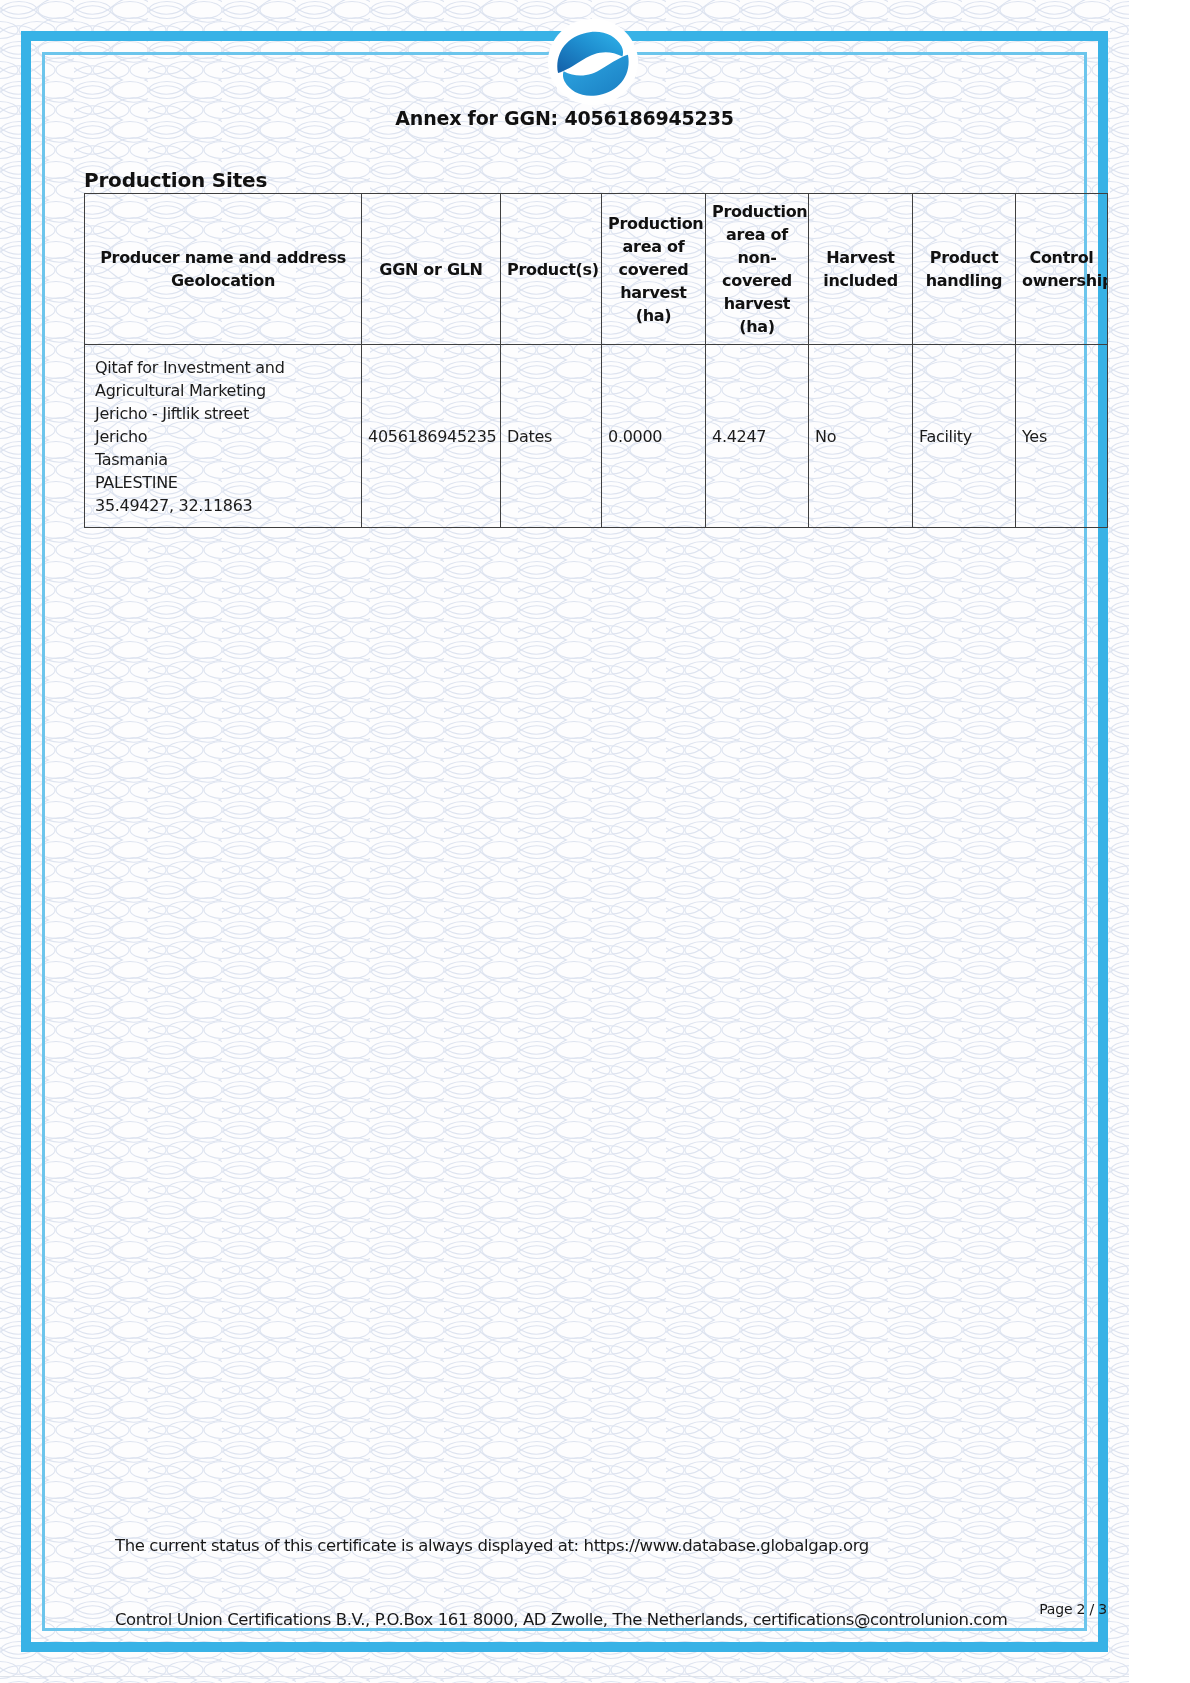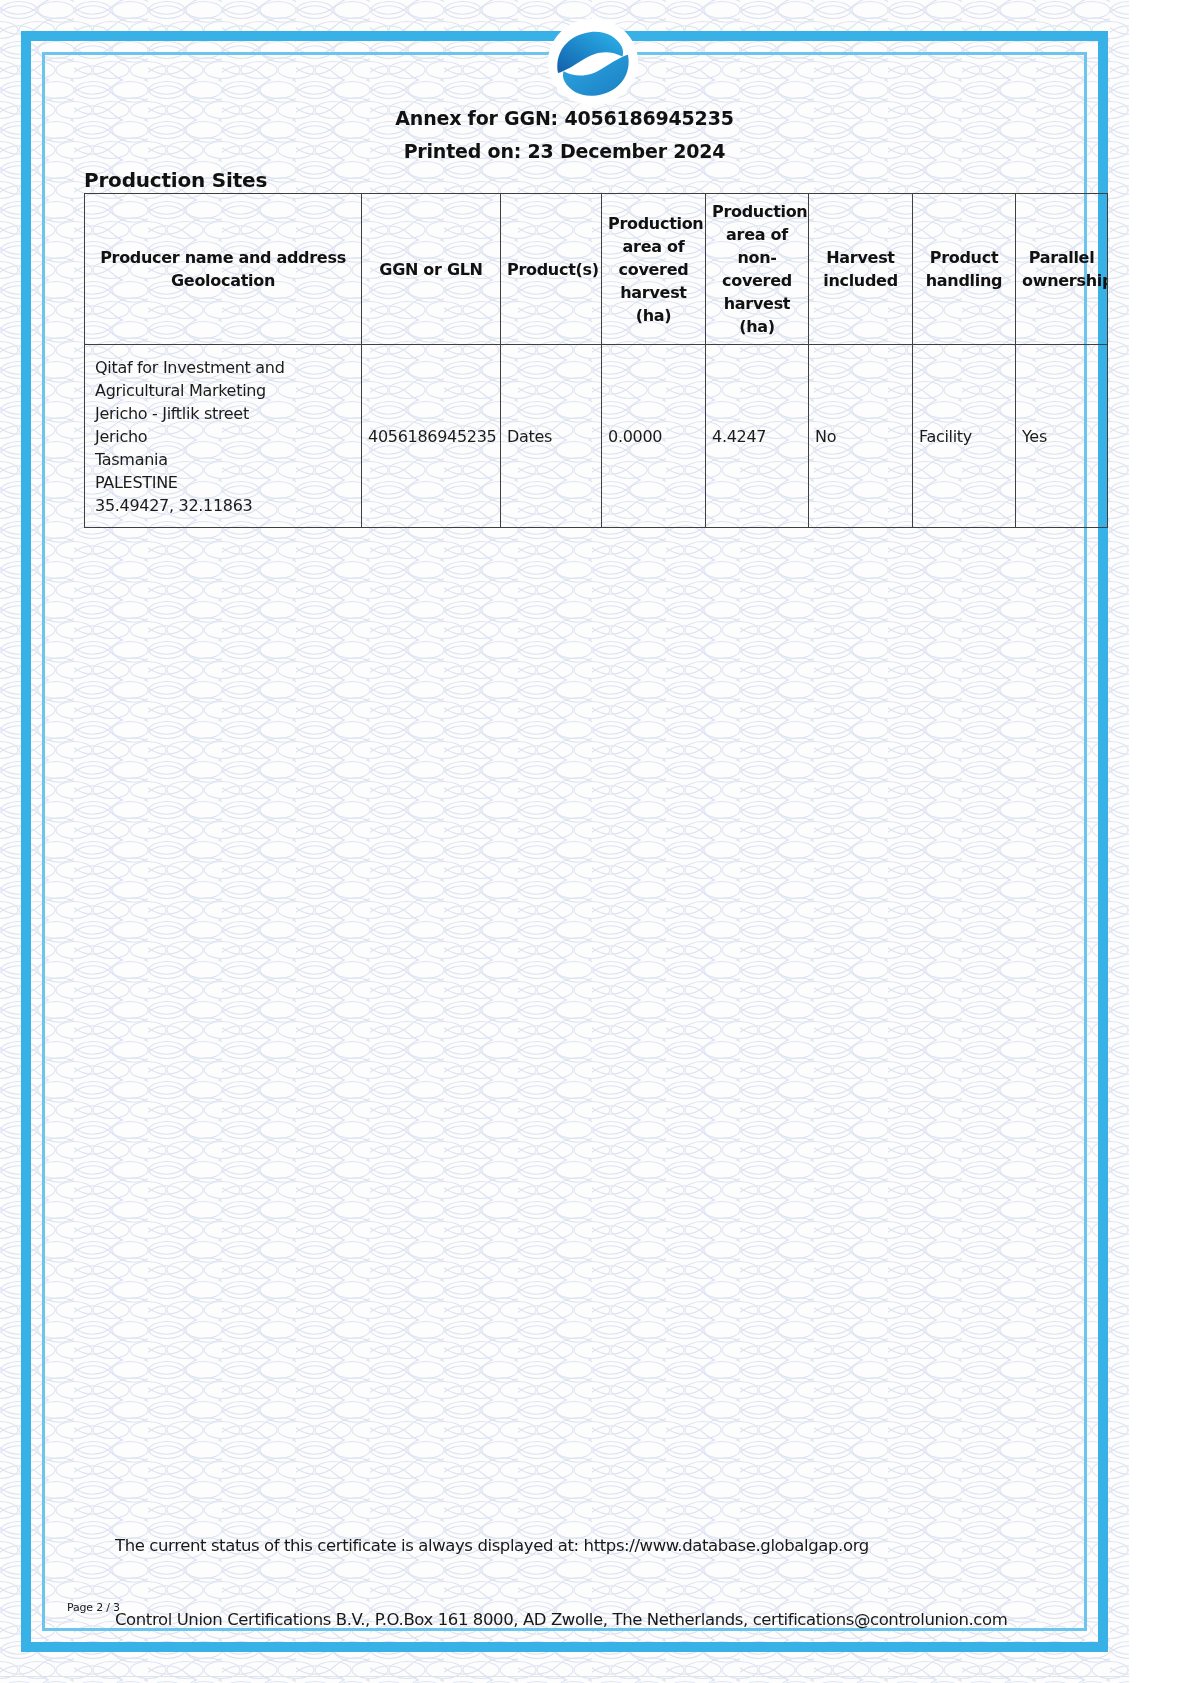--- a/index.html
+++ b/index.html
@@ -100,24 +100,24 @@
     left: 84px;
     font-size: 16.5px;
     letter-spacing: -0.4px;
     color: #181818;
     margin-left: 31px;
   }
   .footer-line.l1 { top: 1536px; }
   .footer-line.l2 { top: 1610px; }
   .page-number {
     position: absolute;
-    left: 67px; top: 1601px;
+    left: 84px; top: 1601px;
     width: 1023px;
-    text-align: left;
-    font-size: 11px;
+    text-align: right;
+    font-size: 14px;
     letter-spacing: -0.2px;
     color: #181818;
   }
 </style>
 </head>
 <body>
 
 <div class="page">
 
   <svg class="bg-pattern" width="1190" height="1683">
@@ -158,21 +158,20 @@
     </defs>
     <ellipse cx="50" cy="50" rx="49" ry="47" fill="#ffffff"></ellipse>
     <path d="M 12,62 C 8,42 20,24 40,19 C 58,14 74,20 81,33 C 83,37 83,41 82,44 C 67,36 52,39 40,47 C 29,54 19,60 12,62 Z" fill="url(#lgU)"></path>
     <path d="M 88,42 C 92,62 80,80 60,85 C 42,90 26,84 19,71 C 17,67 17,63 18,60 C 33,68 48,65 60,57 C 71,50 81,44 88,42 Z" fill="url(#lgL)"></path>
   </svg>
 
   <div class="content">
 
     <div class="doc-title">
       <div>Annex for GGN: 4056186945235</div>
-      <div>Printed on: 23 December 2024</div>
     </div>
 
     <div class="section-label">Production Sites</div>
 
     <table class="sites">
       <colgroup>
         <col style="width:277px">
         <col style="width:139px">
         <col style="width:101px">
         <col style="width:104px">
@@ -195,21 +194,21 @@
           <th>Production
 area of
 non-
 covered
 harvest
 (ha)</th>
           <th>Harvest
 included</th>
           <th>Product
 handling</th>
-          <th>Parallel
+          <th>Control
 ownership</th>
         </tr>
       </thead>
       <tbody>
         <tr>
           <td class="producer">Qitaf for Investment and
 Agricultural Marketing
 Jericho - Jiftlik street
 Jericho
 Tasmania

